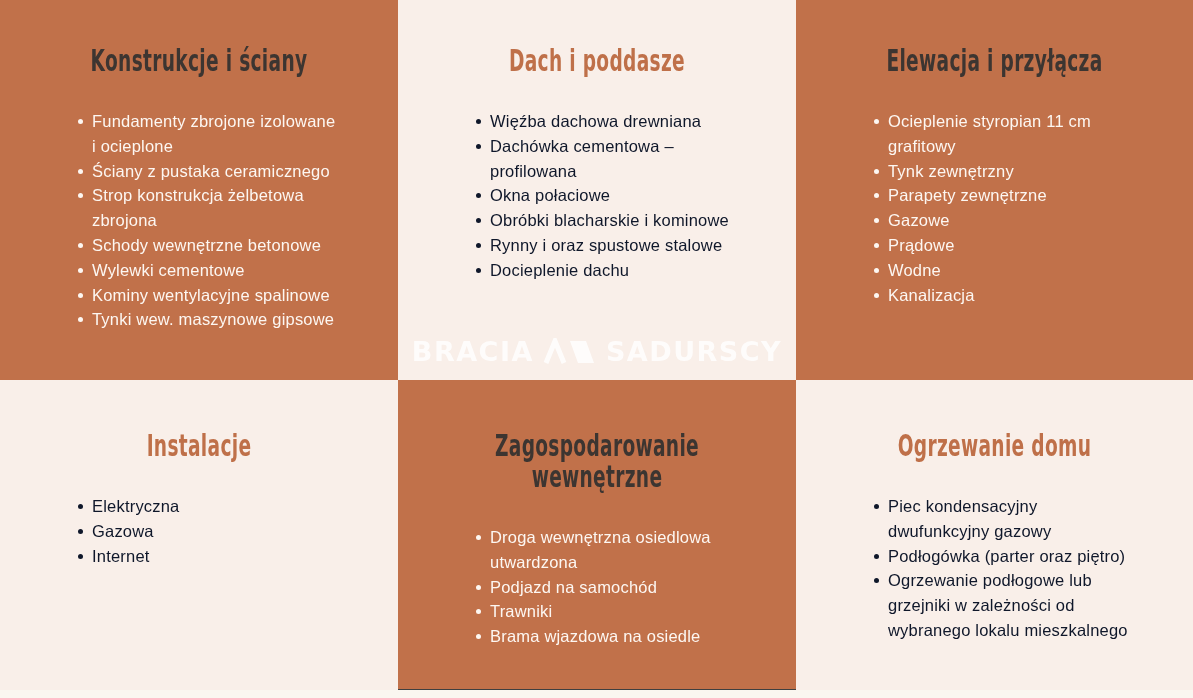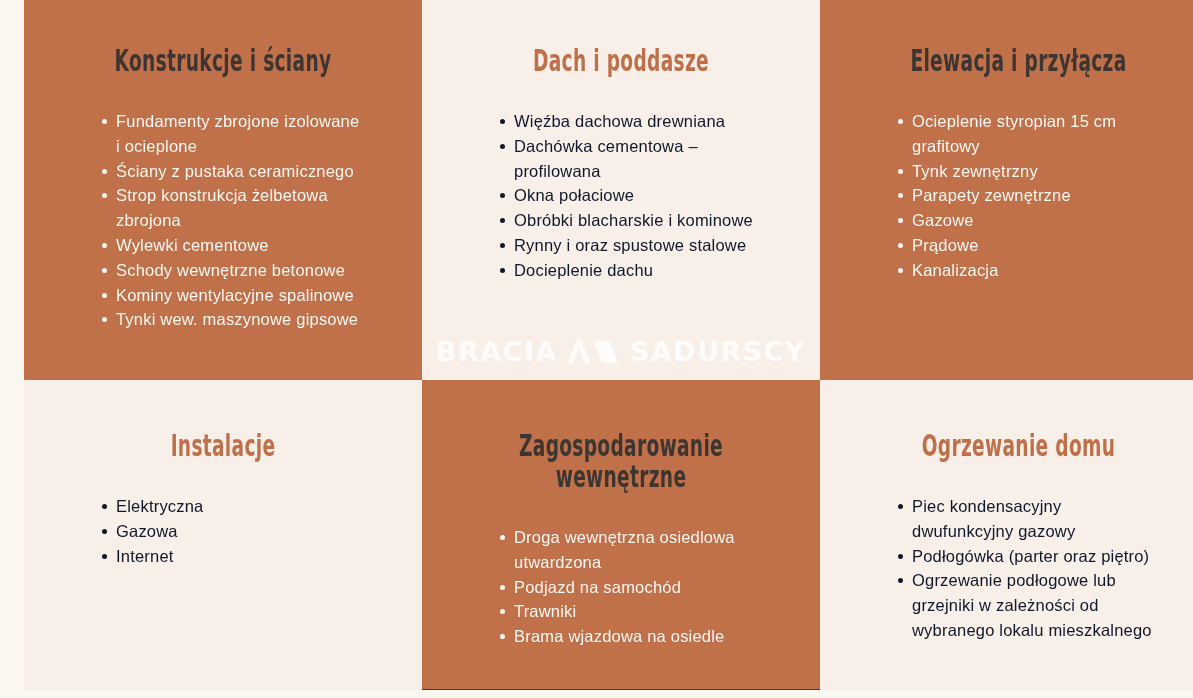--- a/index.html
+++ b/index.html
@@ -2,21 +2,21 @@
 <html><head>
 <meta charset="utf-8">
 <style>
   * { margin:0; padding:0; box-sizing:border-box; }
   html,body { width:1193px; height:698px; }
   body {
     font-family:"Liberation Sans", sans-serif;
     background:#faf6f0;
     overflow:hidden;
   }
-  .page { width:1193px; height:698px; display:flex; flex-direction:column;padding-left:24px; }
+  .page { width:1193px; height:698px; display:flex; flex-direction:column; }
   .grid {
     display:grid;
     grid-template-columns:398px 398px 397px;
     grid-template-rows:380px 310px;
     width:1193px; height:690px;
   }
   .panel { position:relative; overflow:hidden; }
   .panel--terracotta { background:#c1714a; }
   .panel--cream { background:#f9efe9; }
   .panel--divider-bottom { border-bottom:1px solid #404040; }
@@ -80,43 +80,43 @@
 </head>
 <body>
 
 <div class="page">
   <div class="grid">
 
     <section class="panel panel--terracotta row1">
       <h2 class="panel-title">Konstrukcje i ściany</h2>
       <ul class="feature-list"><li>Fundamenty zbrojone izolowane
 i ocieplone</li><li>Ściany z pustaka ceramicznego</li><li>Strop konstrukcja żelbetowa
-zbrojona</li><li>Wylewki cementowe</li><li>Schody wewnętrzne betonowe</li><li>Kominy wentylacyjne spalinowe</li><li>Tynki wew. maszynowe gipsowe</li></ul>
+zbrojona</li><li>Schody wewnętrzne betonowe</li><li>Wylewki cementowe</li><li>Kominy wentylacyjne spalinowe</li><li>Tynki wew. maszynowe gipsowe</li></ul>
     </section>
 
     <section class="panel panel--cream row1">
       <h2 class="panel-title">Dach i poddasze</h2>
       <ul class="feature-list"><li>Więźba dachowa drewniana</li><li>Dachówka cementowa –
 profilowana</li><li>Okna połaciowe</li><li>Obróbki blacharskie i kominowe</li><li>Rynny i oraz spustowe stalowe</li><li>Docieplenie dachu</li></ul>
       <div class="watermark">
         <span>BRACIA</span>
         <span>
           <svg width="54" height="27" viewBox="0 0 54 27" aria-hidden="true">
             <polyline points="3,25 12,3 21,25" fill="none" stroke="currentColor" stroke-width="5"></polyline>
             <polygon points="27,3 43,3 51,25 35,25" fill="currentColor"></polygon>
           </svg>
         </span>
         <span>SADURSCY</span>
       </div>
     </section>
 
     <section class="panel panel--terracotta row1">
       <h2 class="panel-title">Elewacja i przyłącza</h2>
-      <ul class="feature-list"><li>Ocieplenie styropian 15 cm
-grafitowy</li><li>Tynk zewnętrzny</li><li>Parapety zewnętrzne</li><li>Gazowe</li><li>Prądowe</li><li>Kanalizacja</li></ul>
+      <ul class="feature-list"><li>Ocieplenie styropian 11 cm
+grafitowy</li><li>Tynk zewnętrzny</li><li>Parapety zewnętrzne</li><li>Gazowe</li><li>Prądowe</li><li>Wodne</li><li>Kanalizacja</li></ul>
     </section>
 
     <section class="panel panel--cream row2">
       <h2 class="panel-title">Instalacje</h2>
       <ul class="feature-list"><li>Elektryczna</li><li>Gazowa</li><li>Internet</li></ul>
     </section>
 
     <section class="panel panel--terracotta panel--divider-bottom row2">
       <h2 class="panel-title">Zagospodarowanie
 wewnętrzne</h2>

